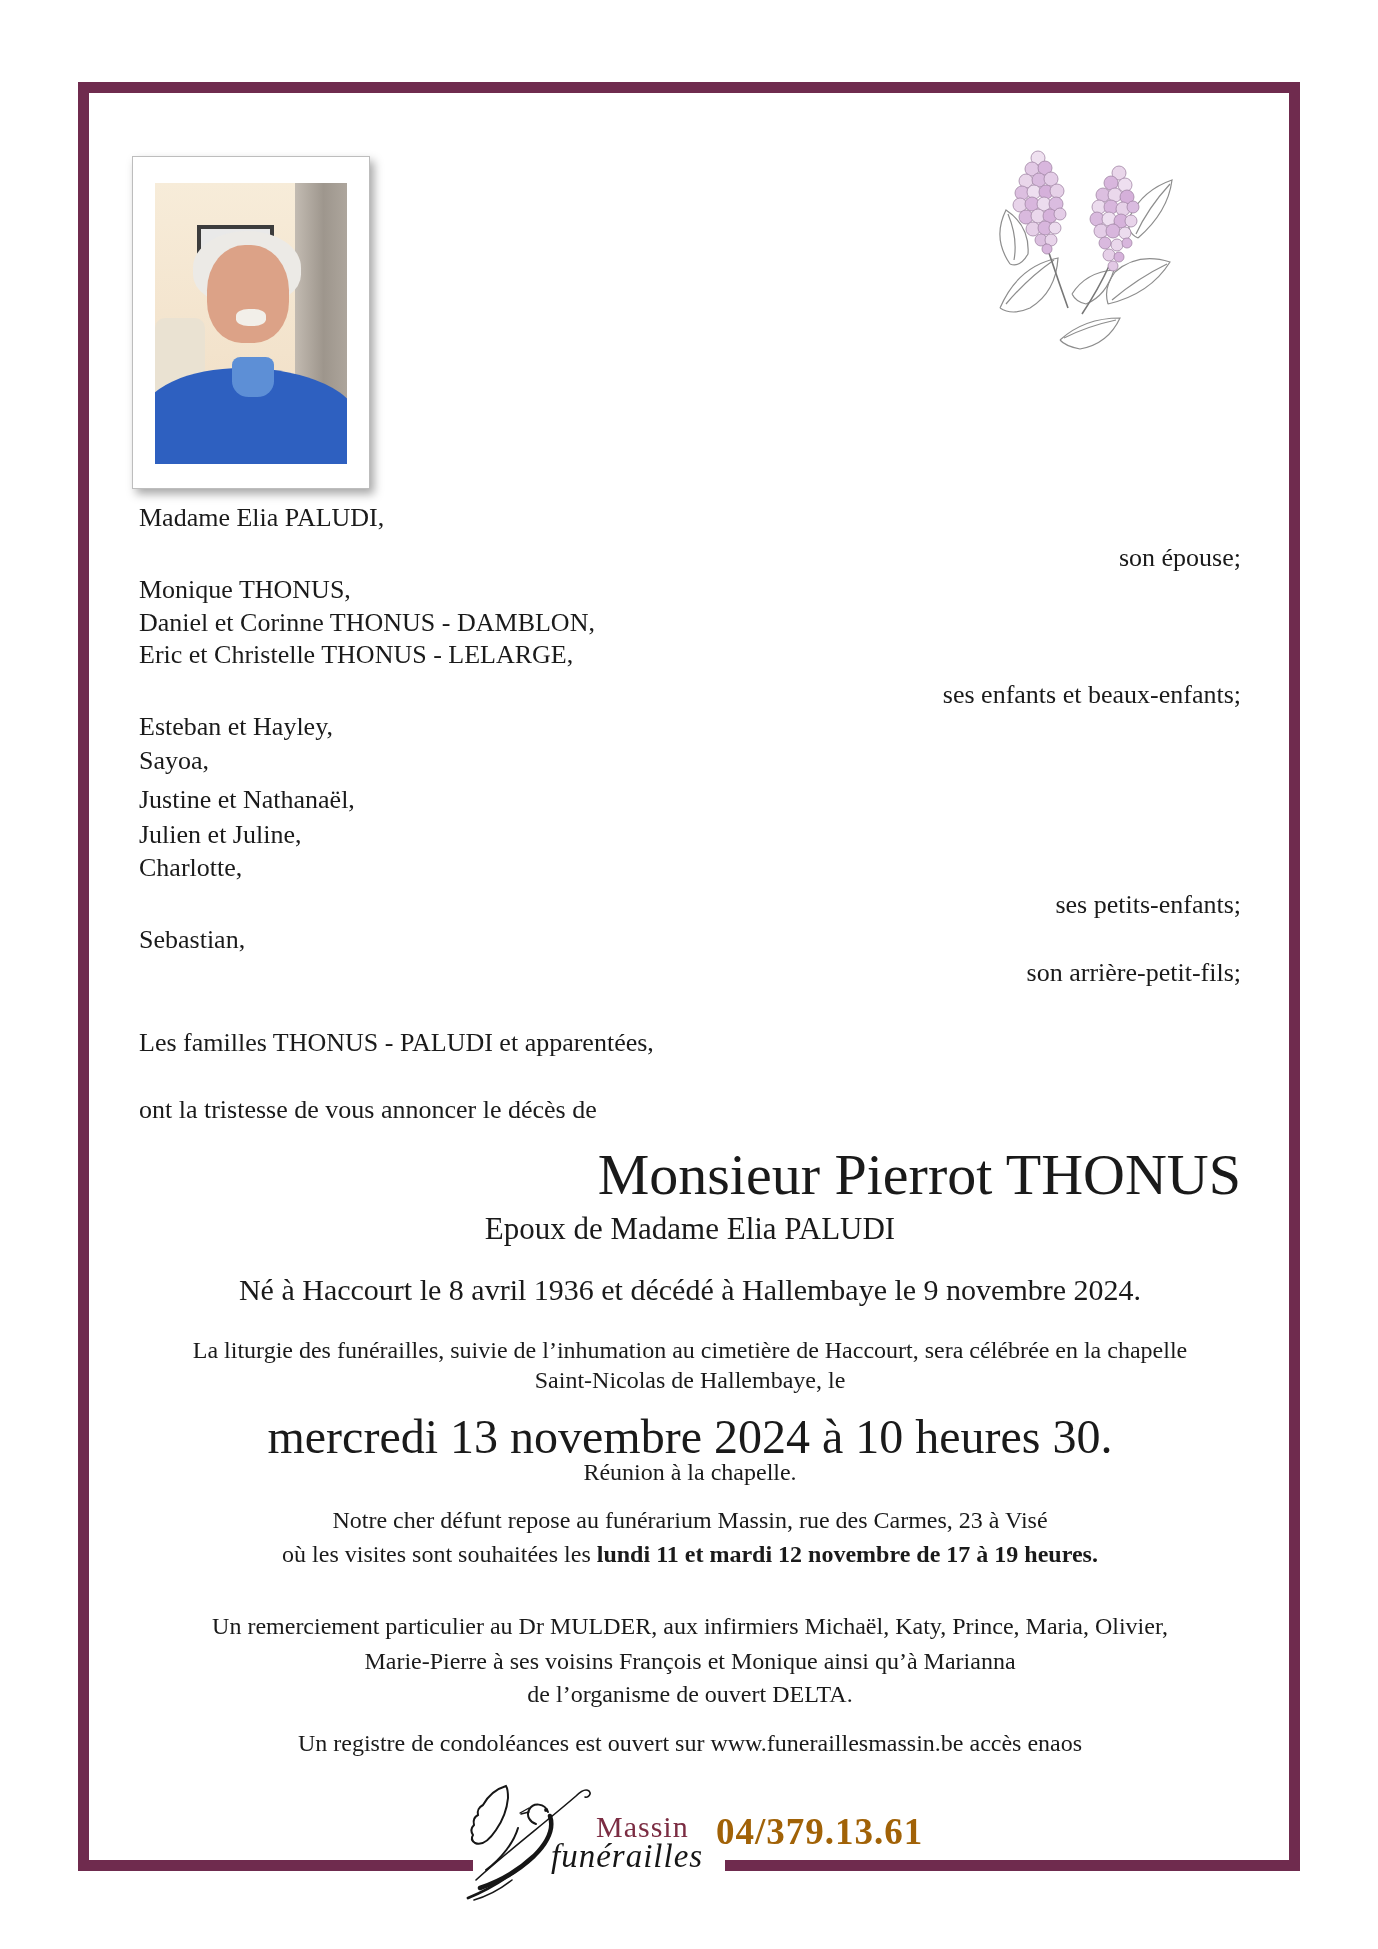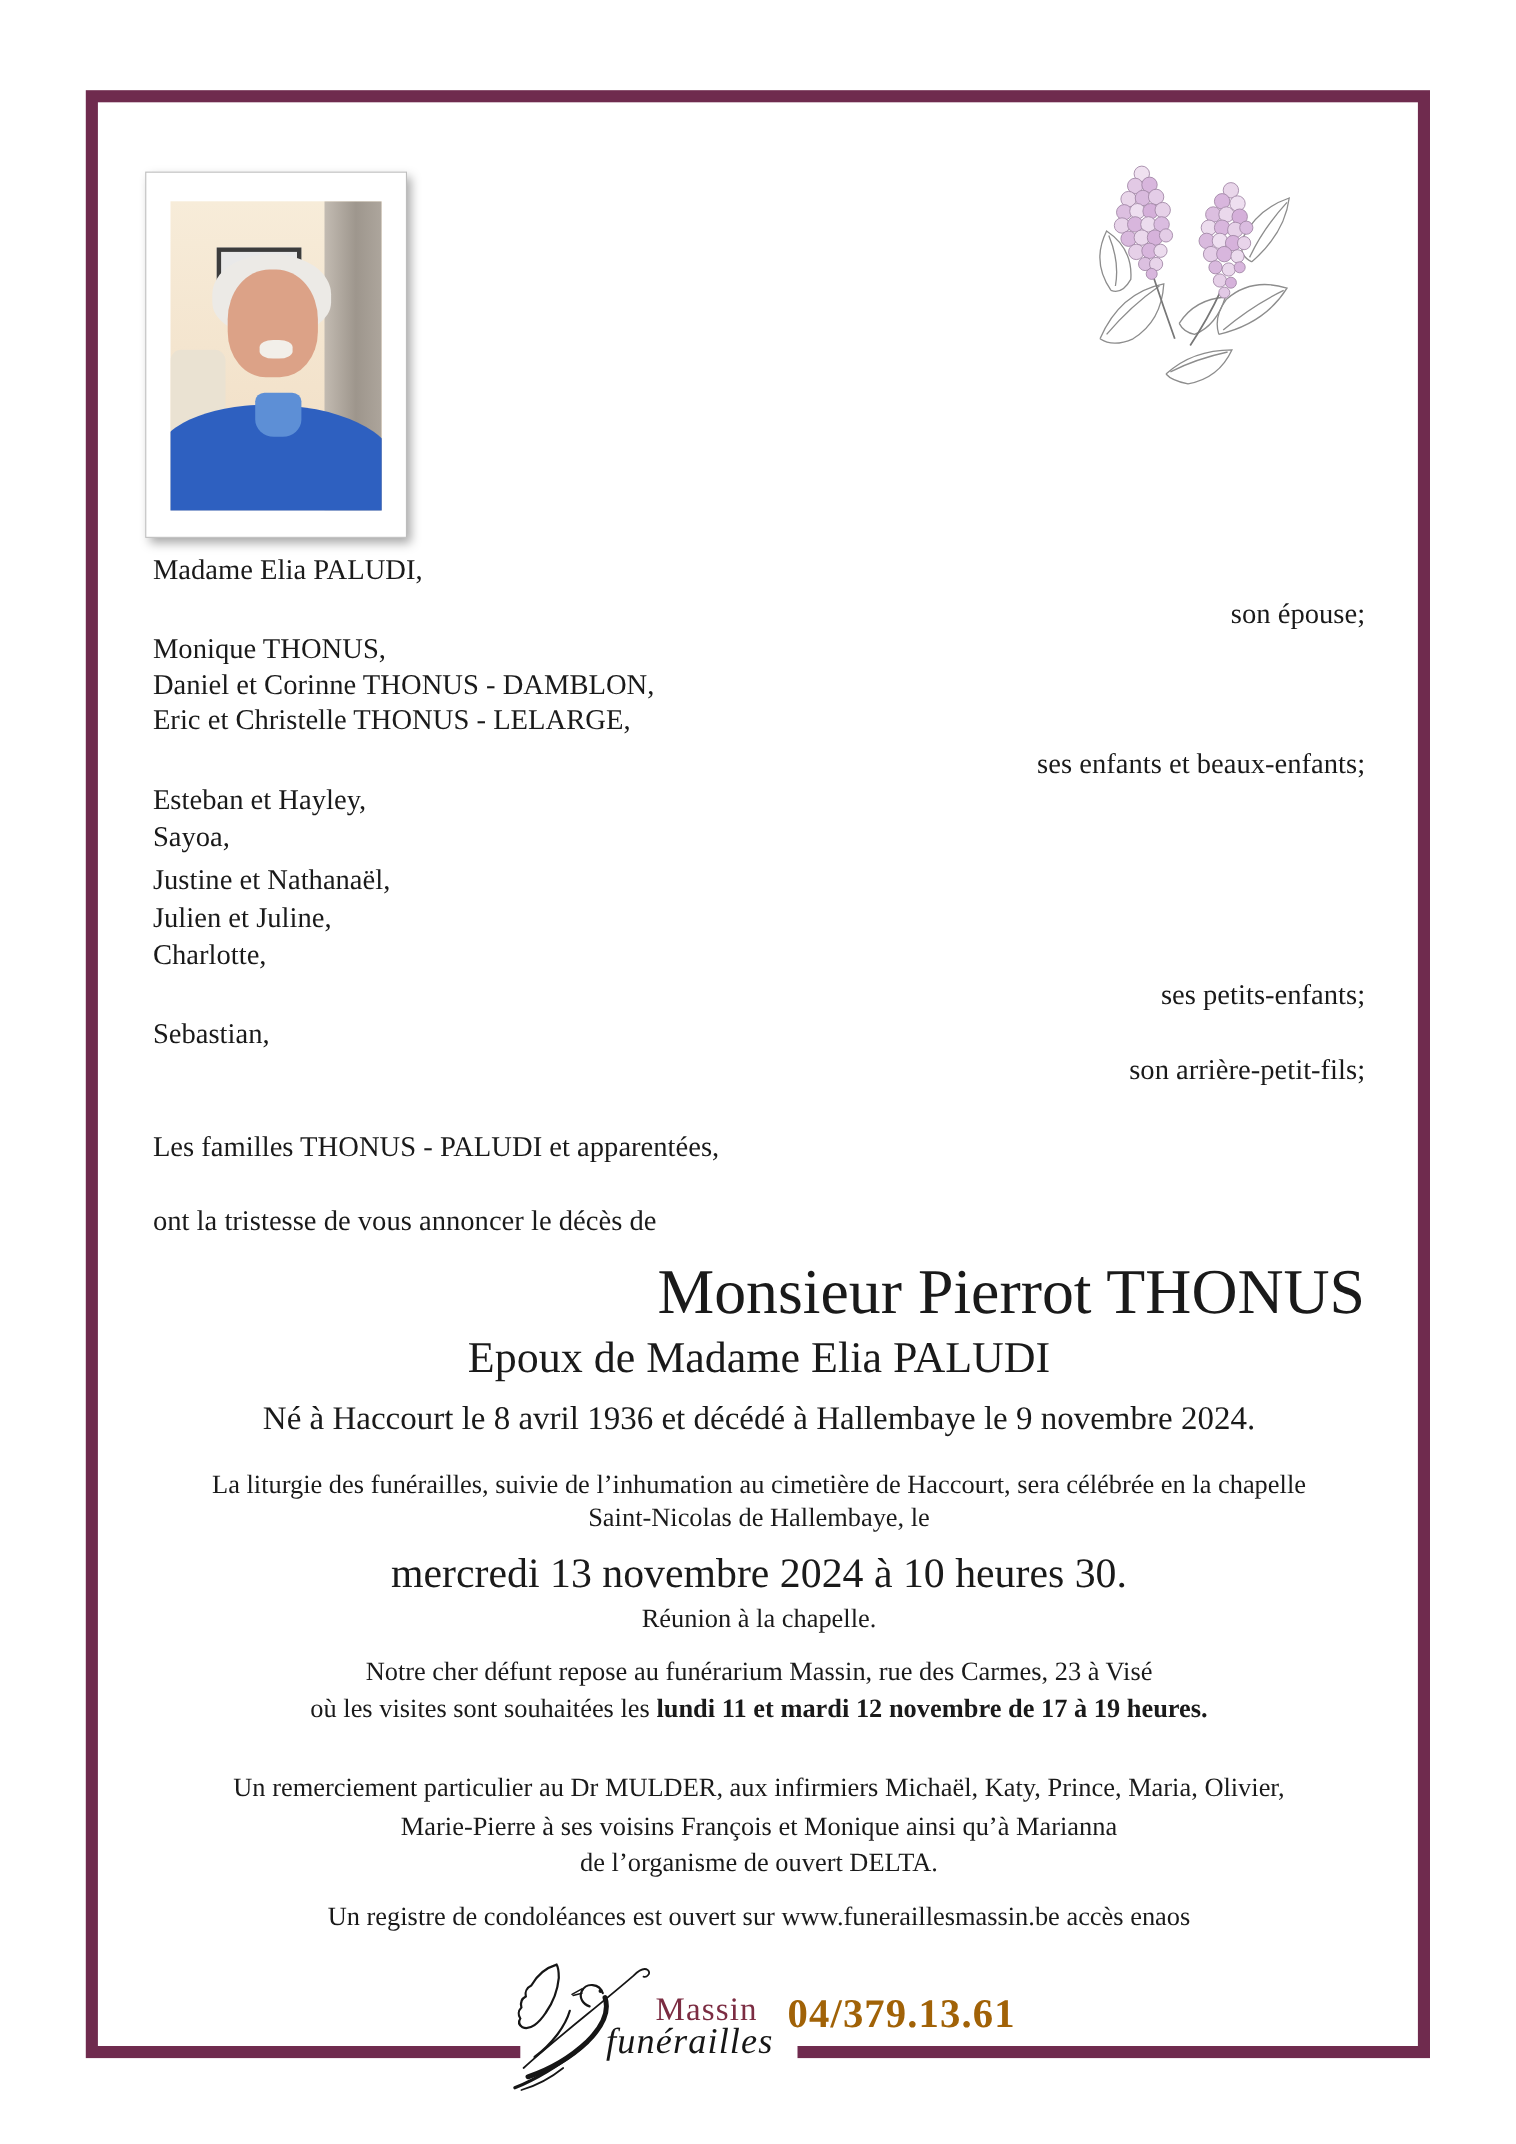--- a/index.html
+++ b/index.html
@@ -30,22 +30,22 @@
 
   
   .content{position:absolute;left:139px;top:0;width:1102px;height:1949px;z-index:3;}
   .ln{position:absolute;width:100%;line-height:1.22;white-space:pre-wrap;}
   .left{text-align:left;}
   .right{text-align:right;}
   .c{text-align:center;white-space:nowrap;}
   .t26{font-size:26px;}
   .t24{font-size:24px;}
   .t30{font-size:30px;}
-  .t38{font-size:38px;}
-  .t40{font-size:40px;}
+  .t38{font-size:48px;}
+  .t40{font-size:31px;}
   .t58{font-size:58px;text-align:right;}
   .b{font-weight:bold;}
 
   
   .dove{position:absolute;left:462px;top:1784px;z-index:4;}
   .brand{position:absolute;left:596px;top:1810px;font-size:30px;color:#7b2c42;z-index:4;letter-spacing:1px;}
   .brand-sub{position:absolute;left:551px;top:1838px;font-size:33px;font-style:italic;color:#161616;z-index:4;letter-spacing:1px;}
   .phone{position:absolute;left:716px;top:1810px;font-size:37px;font-weight:bold;color:#a16207;z-index:4;letter-spacing:1px;}
 </style>
 </head>

